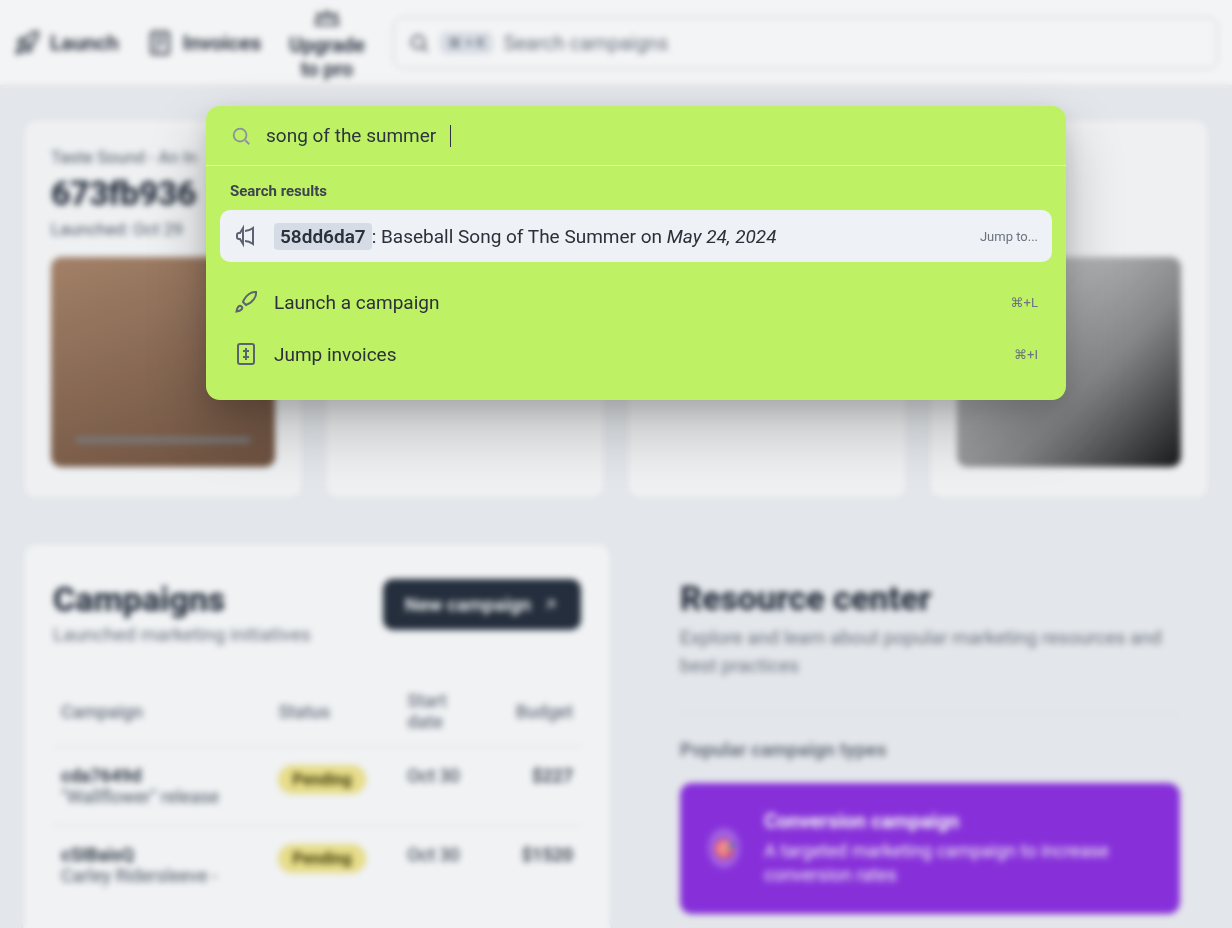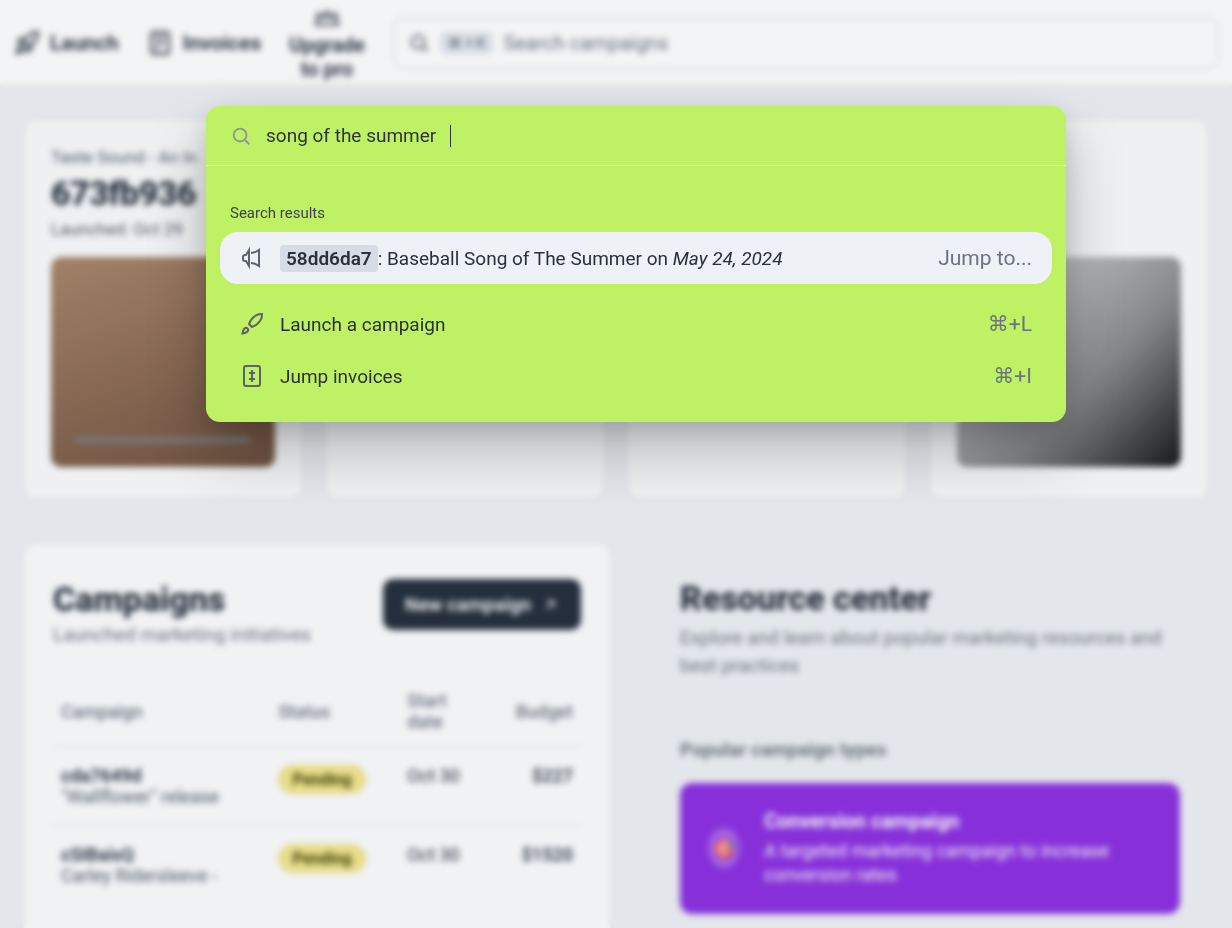--- a/index.html
+++ b/index.html
@@ -63,25 +63,25 @@
 
 .overlay { position:absolute; inset:0; background:rgba(100,110,130,.08); backdrop-filter:blur(3px); }
 .palette { position:absolute; left:206px; top:106px; width:860px; background:#bef264; border-radius:14px; box-shadow:0 28px 60px rgba(0,0,0,.24), 0 8px 24px rgba(0,0,0,.12); overflow:hidden; }
 .palette-search { display:flex; align-items:center; gap:14px; padding:18px 24px; border-bottom:1px solid #e5e7eb; }
 .palette-search svg { width:22px; height:22px; stroke:#8b929e; stroke-width:2; fill:none; }
 .palette-search span { font-size:19px; color:#2d3340; }
 .caret { display:inline-block; width:1px; height:22px; background:#2d3340; vertical-align:middle; animation:blink 1.1s step-start infinite; }
 @keyframes blink { 50% { opacity:0; } }
 
 .palette-body { padding:16px 14px 20px; }
-.palette-label { font-size:15px; font-weight:400; color:#3d4350; padding:0 10px 10px;margin-top:22px; }
-.palette-row { display:flex; align-items:center; gap:16px; padding:14px 20px; border-radius:18px; font-size:19px; color:#2b303a; }
+.palette-label { font-size:15px; font-weight:700; color:#3d4350; padding:0 10px 10px; }
+.palette-row { display:flex; align-items:center; gap:16px; padding:14px 14px; border-radius:10px; font-size:19px; color:#2b303a; }
 .palette-row.selected { background:#eef1f5; }
 .palette-row svg { width:24px; height:24px; stroke:#5c6370; stroke-width:2; fill:none; flex-shrink:0; }
-.palette-row .right { margin-left:auto; color:#6b7280; font-size:21px; }
+.palette-row .right { margin-left:auto; color:#6b7280; font-size:13px; }
 .code-chip { background:#d6dce5; padding:2px 6px; border-radius:4px; font-family:inherit; font-weight:600; color:#2b303a; }
 .palette-row em { font-style:italic; }
 .shortcut { font-size:16px; color:#3d4350; }
 .action-group { margin-top:14px; }
 </style>
 </head>
 <body>
 
 <div class="topbar">
   <div class="nav-item">

